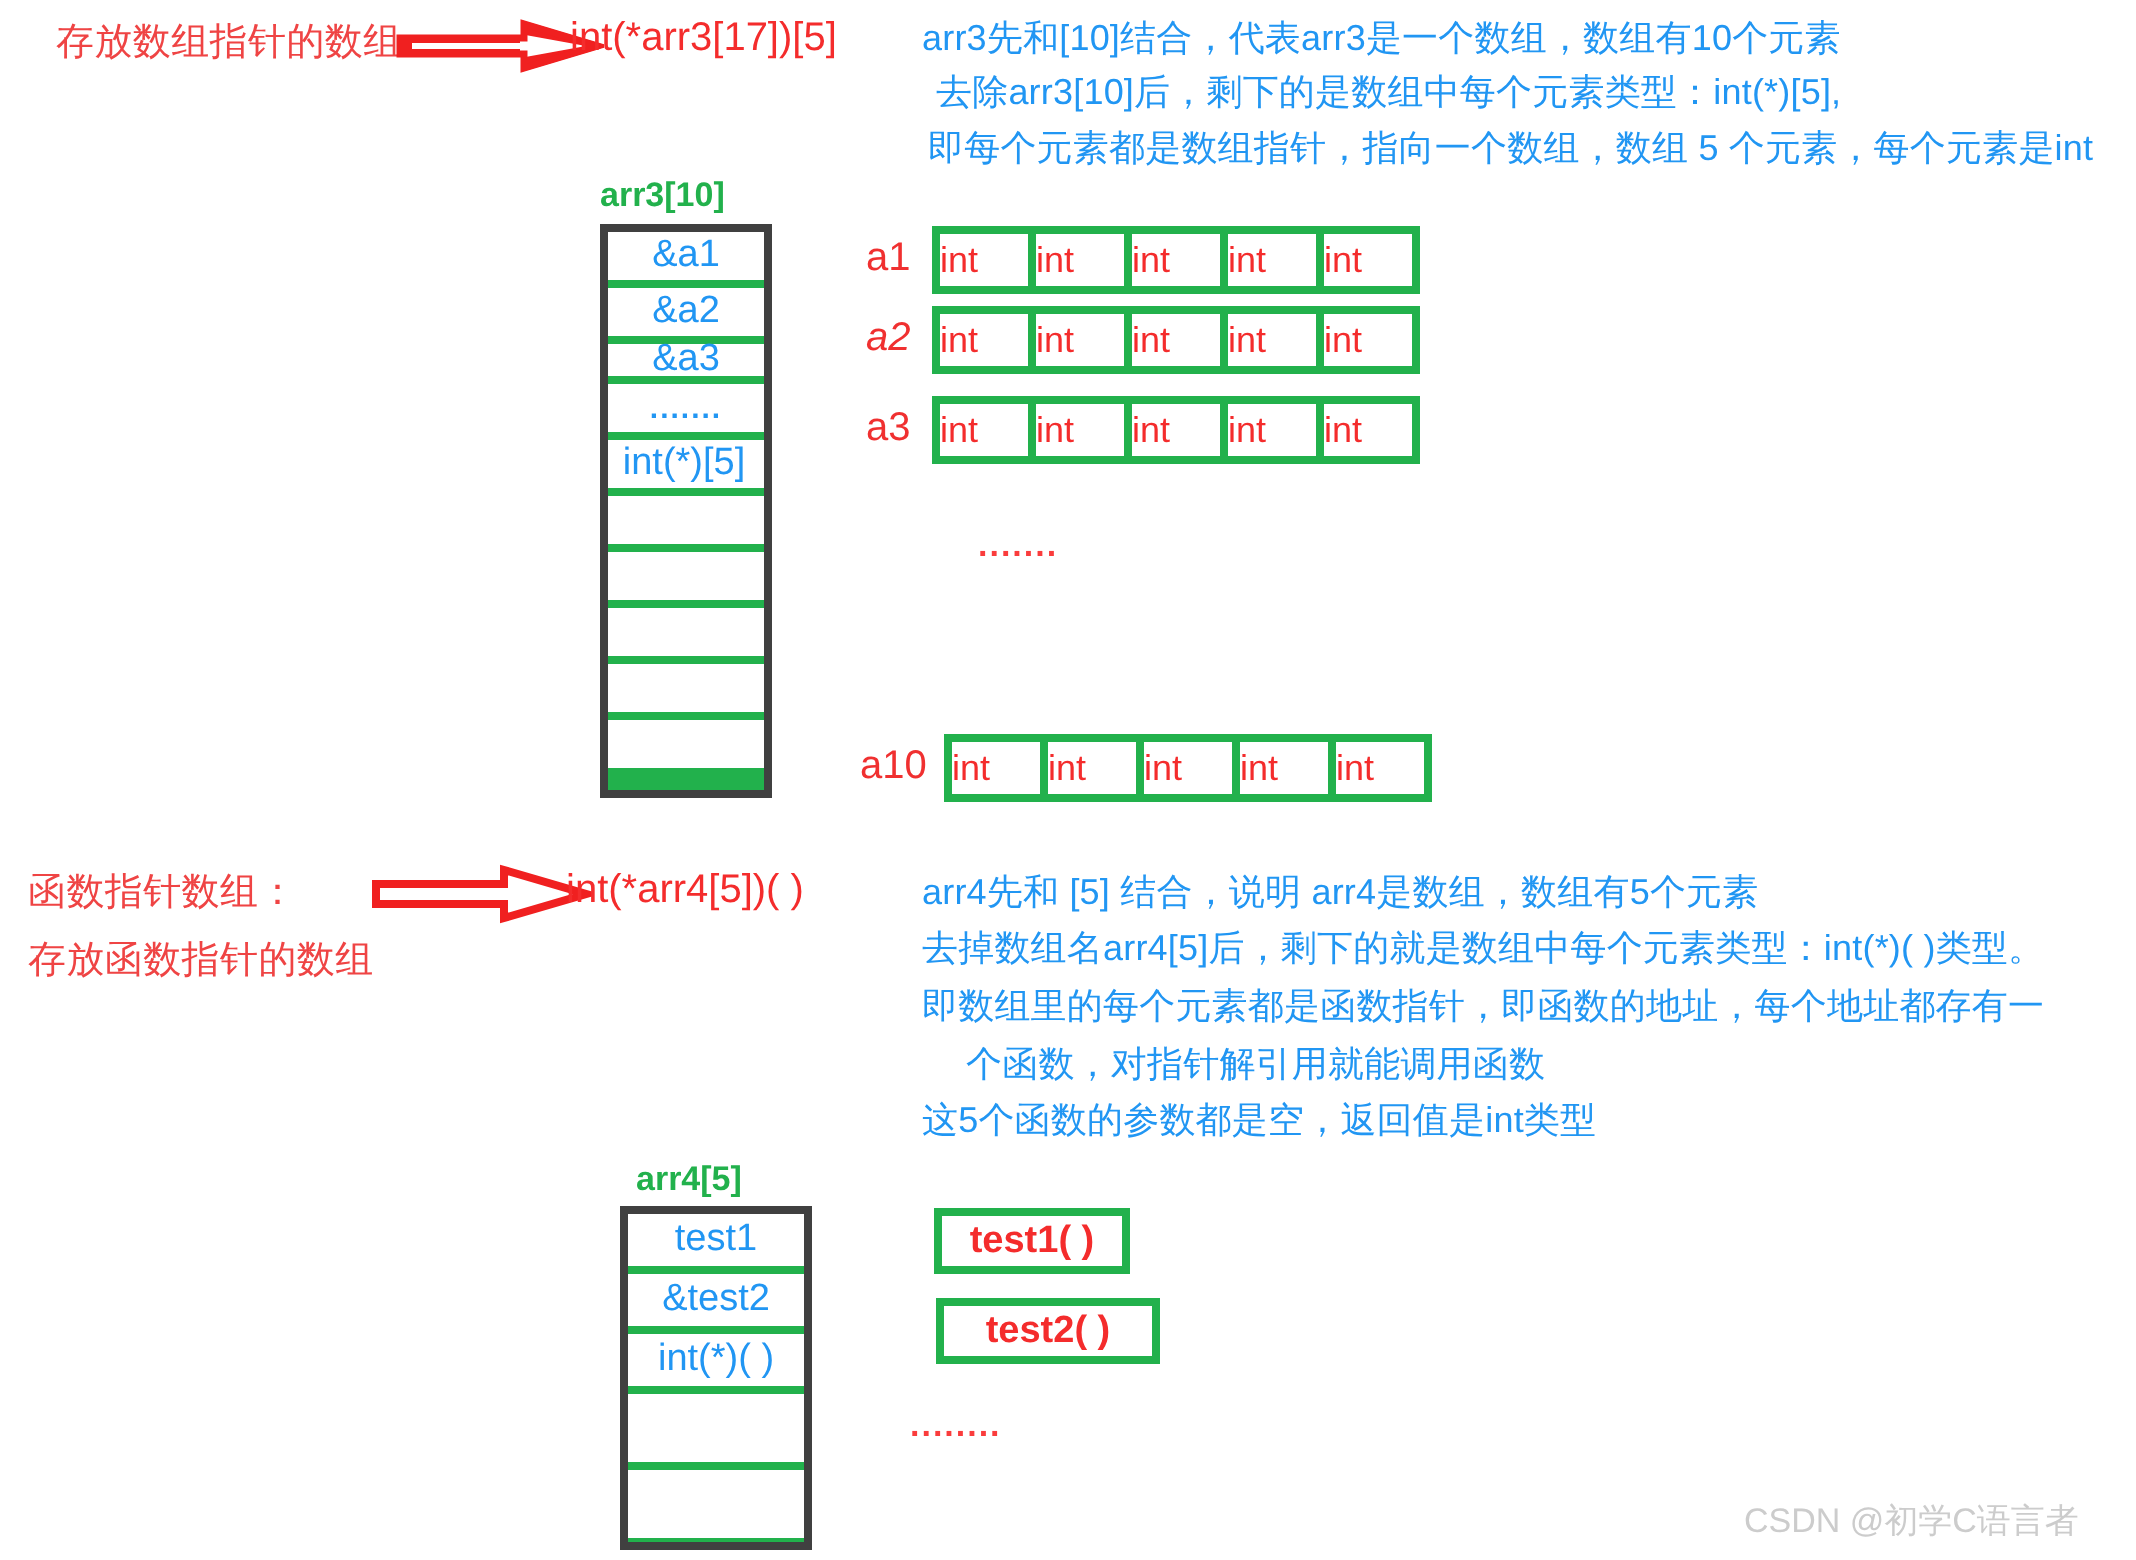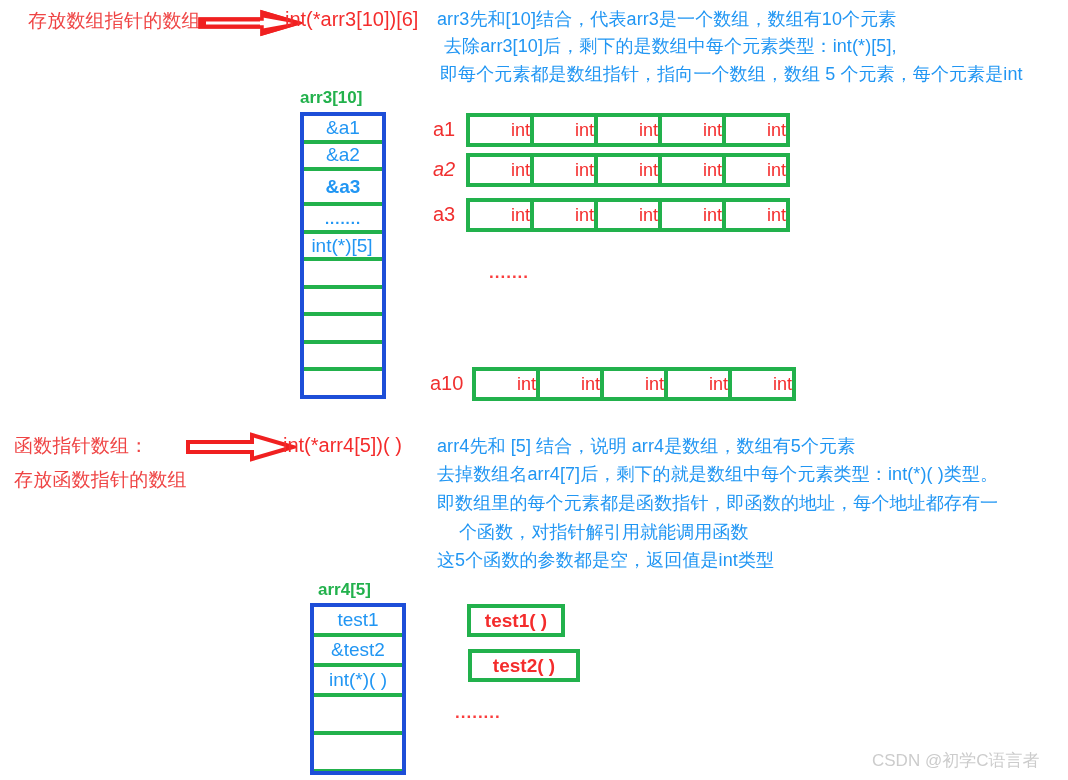--- a/index.html
+++ b/index.html
@@ -27,20 +27,21 @@
   .red-code {
     color: #f42c2c;
     font-size: 19px;
     white-space: nowrap;
   }
   .blue-text {
     color: #2196f3;
     font-size: 18px;
     white-space: nowrap;
     letter-spacing: 0.1px;
+    margin-left: 24px;
   }
   .green-label {
     color: #22b14c;
     font-size: 17px;
     font-weight: 700;
     white-space: nowrap;
   }
   .row-label {
     color: #f03030;
     font-size: 20px;
@@ -51,21 +52,21 @@
     color: #fa3c3c;
     font-size: 17px;
     font-weight: 700;
     letter-spacing: 1px;
     white-space: nowrap;
   }
 
   
   .col-array {
     background: #22b14c;
-    border: 4px solid #1d4ed8;
+    border: 4px solid #404040;
     display: flex;
     flex-direction: column;
     box-sizing: border-box;
   }
   .col-array .cell {
     background: #ffffff;
     margin-bottom: 4px;
     box-sizing: border-box;
     display: flex;
     align-items: center;
@@ -82,26 +83,26 @@
   
   .int-row {
     background: #22b14c;
     display: flex;
     align-items: center;
     padding: 4px;
     box-sizing: border-box;
   }
   .int-row .icell {
     background: #ffffff;
-    width: 60px;
+    width: 44px;
     height: 26px;
     margin-right: 4px;
     display: flex;
     align-items: center;
-    justify-content: flex-end;
+    justify-content: flex-start;
     box-sizing: border-box;
   }
   .int-row .icell:last-child { margin-right: 0; }
   .int-row .icell span {
     color: #f42c2c;
     font-size: 18px;
     line-height: 1;
   }
 
   
@@ -133,36 +134,36 @@
 <div class="abs red-text" style="left:28px; top:8px;">存放数组指针的数组</div>
 
 <div class="abs" style="left:198px; top:8px; width:104px; height:30px;">
   <svg width="104" height="30" viewBox="0 0 104 30">
     <polygon points="2,11 64,11 64,4 101,15 64,26 64,19 2,19" fill="#f02020" stroke="#f02020" stroke-width="3" stroke-linejoin="miter"></polygon>
     <polygon points="8,13.5 62,13.5 62,9 95,15 62,21 62,16.5 8,16.5" fill="#ffffff"></polygon>
     <polygon points="2,11 64,11 64,4 101,15 64,26 64,19 2,19" fill="none" stroke="#f02020" stroke-width="3.5"></polygon>
   </svg>
 </div>
 
-<div class="abs red-code" style="left:285px; top:8px; font-size:20px;">int(*arr3[10])[6]</div>
+<div class="abs red-code" style="left:285px; top:8px; font-size:20px;">int(*arr3[17])[5]</div>
 
 <div class="abs blue-text" style="left:437px; top:7px;">arr3先和[10]结合，代表arr3是一个数组，数组有10个元素</div>
 <div class="abs blue-text" style="left:444px; top:34px;">去除arr3[10]后，剩下的是数组中每个元素类型：int(*)[5],</div>
 <div class="abs blue-text" style="left:440px; top:62px;">即每个元素都是数组指针，指向一个数组，数组 5 个元素，每个元素是int</div>
 
 <div class="abs green-label" style="left:300px; top:88px;">arr3[10]</div>
 
 <div class="abs col-array" style="left:300px; top:112px; width:86px; height:287px;">
   <div class="cell" style="height:24px;">
     <span>&amp;a1</span>
   </div>
   <div class="cell" style="height:24px;">
     <span>&amp;a2</span>
   </div>
-  <div class="cell" style="height:32px;font-weight:bold;">
+  <div class="cell" style="height:16px;">
     <span>&amp;a3</span>
   </div>
   <div class="cell" style="height:24px;">
     <span style="color:#2196f3; font-weight:700; letter-spacing:1px; font-size:15px;">.......</span>
   </div>
   <div class="cell" style="height:24px;">
     <span style="font-size:19px; margin-left:-2px;">int(*)[5]</span>
   </div>
   <div class="cell" style="height:24px;">
     <span></span>
@@ -264,21 +265,21 @@
 
 <div class="abs" style="left:186px; top:432px; width:110px; height:30px;">
   <svg width="110" height="30" viewBox="0 0 110 30">
     <polygon points="2,10 66,10 66,3 107,15 66,27 66,20 2,20" fill="#ffffff" stroke="#f02020" stroke-width="4" stroke-linejoin="miter"></polygon>
   </svg>
 </div>
 
 <div class="abs red-code" style="left:283px; top:434px; font-size:20px;">int(*arr4[5])( )</div>
 
 <div class="abs blue-text" style="left:437px; top:434px;">arr4先和 [5] 结合，说明 arr4是数组，数组有5个元素</div>
-<div class="abs blue-text" style="left:437px; top:462px;">去掉数组名arr4[7]后，剩下的就是数组中每个元素类型：int(*)( )类型。</div>
+<div class="abs blue-text" style="left:437px; top:462px;">去掉数组名arr4[5]后，剩下的就是数组中每个元素类型：int(*)( )类型。</div>
 <div class="abs blue-text" style="left:437px; top:491px;text-align:right;">即数组里的每个元素都是函数指针，即函数的地址，每个地址都存有一</div>
 <div class="abs blue-text" style="left:459px; top:520px;">个函数，对指针解引用就能调用函数</div>
 <div class="abs blue-text" style="left:437px; top:548px;">这5个函数的参数都是空，返回值是int类型</div>
 
 <div class="abs green-label" style="left:318px; top:580px;">arr4[5]</div>
 
 <div class="abs col-array" style="left:310px; top:603px; width:96px; height:172px;">
   <div class="cell" style="height:26px;">
     <span>test1</span>
   </div>

